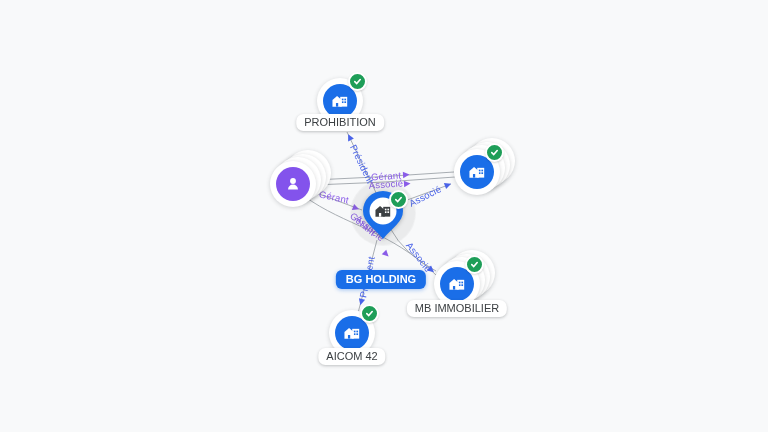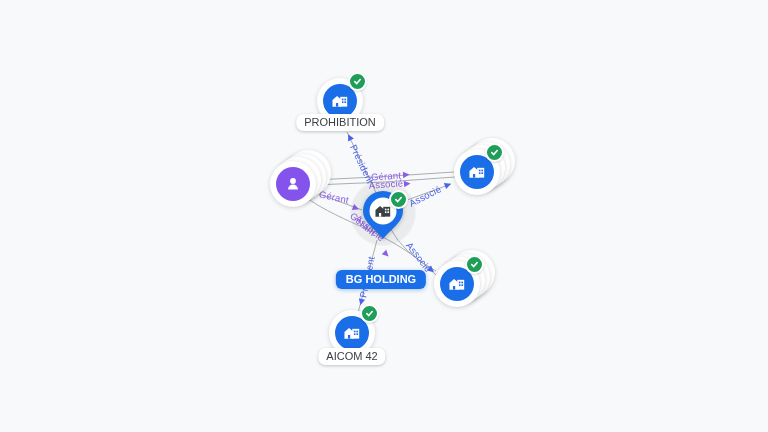--- a/index.html
+++ b/index.html
@@ -192,20 +192,21 @@
           <rect x="4.4" y="9.8" width="2" height="3.2" fill="#1a6ee8"></rect>
         </svg>
       </div>
     </div>
     <div class="badge" style="left:31px;top:-6px;">
       <svg width="9" height="9" viewBox="0 0 10 10">
           <path d="M2 5.2 L4.1 7.2 L8 2.8" stroke="#ffffff" stroke-width="1.8" fill="none" stroke-linecap="round"></path>
         </svg>
     </div>
   </div>
+  <div class="chip" style="left:457px;top:300px;">MB IMMOBILIER</div>
 
   <div class="node" style="left:329px;top:310px;width:46px;height:46px;">
     <div class="white-circle" style="left:0;top:0;">
       <div class="inner-circle inner-blue">
         <svg width="18" height="18" viewBox="0 0 16 16">
           <rect x="8.2" y="4.3" width="6.2" height="8.7" fill="#ffffff"></rect>
           <rect x="9.6" y="5.9" width="1.5" height="1.5" fill="#1a6ee8"></rect>
             <rect x="11.9" y="5.9" width="1.5" height="1.5" fill="#1a6ee8"></rect>
           <rect x="9.6" y="8.3" width="1.5" height="1.5" fill="#1a6ee8"></rect>
             <rect x="11.9" y="8.3" width="1.5" height="1.5" fill="#1a6ee8"></rect>

